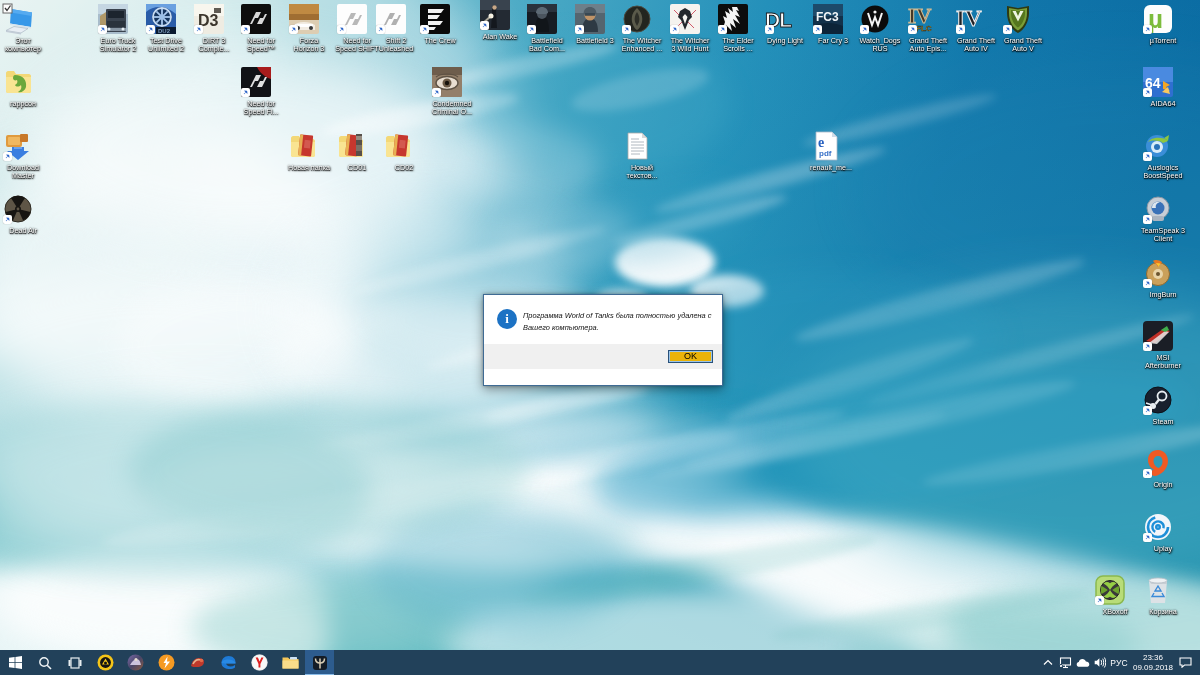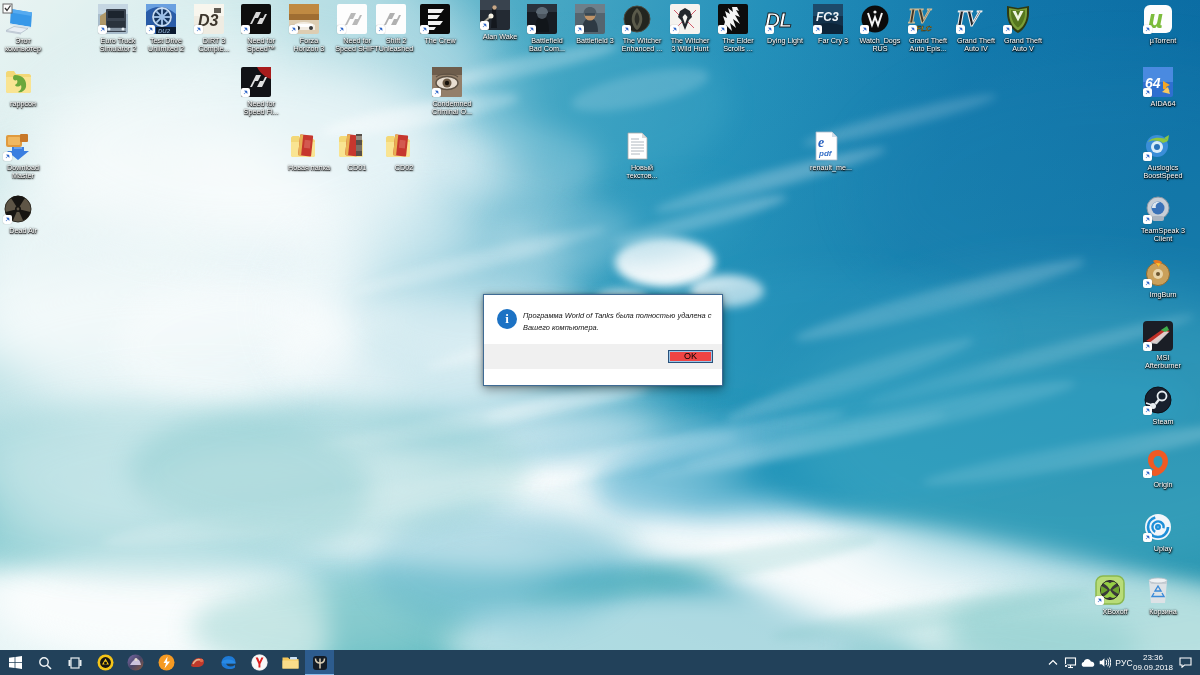--- a/index.html
+++ b/index.html
@@ -1,32 +1,32 @@
 <!DOCTYPE html>
 <html><head><meta charset="utf-8">
 <style>
 html,body{margin:0;padding:0;width:1200px;height:675px;overflow:hidden;font-family:"Liberation Sans",sans-serif;}
 #desk{position:absolute;inset:0;width:1200px;height:675px;}
 #wall{position:absolute;left:0;top:0;width:1200px;height:675px;}
 
 .di{position:absolute;width:64px;text-align:center;}
-.ic{width:40px;height:30px;margin:0 auto;position:relative;font-style:italic;}
+.ic{width:40px;height:30px;margin:0 auto;position:relative;}
 .ic svg{position:absolute;left:0;top:0;}
 .sc{position:absolute;left:0px;bottom:0px;width:9px;height:9px;background:#fff;border-radius:2px;box-shadow:0 0 1px rgba(0,0,0,.4);}
 .sc:after{content:"";position:absolute;left:2px;top:2px;width:5px;height:5px;background:#2e66c9;clip-path:polygon(0 45%,55% 45%,55% 0,100% 50%,55% 100%,55% 55%,0 55%);transform:rotate(-45deg);}
 .lb{margin-top:3px;color:#fff;font-size:7.2px;line-height:8px;text-shadow:0 1px 1px rgba(0,0,0,.95),0 0 2px rgba(0,0,0,.85),1px 1px 2px rgba(0,0,0,.8);}
 
 #dlg{position:absolute;left:483px;top:294px;width:238px;height:90px;background:#fff;border:1px solid #3f6b94;box-shadow:0 3px 10px rgba(0,0,0,.42),0 0 3px rgba(0,0,0,.28);}
 #dlg .tb{height:15px;background:#1467b8;color:#fff;font-size:7.3px;line-height:15px;padding-left:4.5px;position:relative;letter-spacing:.1px;}
 #dlg .tb .x{position:absolute;right:0;top:0;width:24px;height:15px;text-align:center;font-size:10px;line-height:15px;}
 #dlg .body{height:49px;background:#fff;position:relative;}
 #dlg .info{position:absolute;left:13px;top:14px;width:20px;height:20px;border-radius:50%;background:#1c72c4;color:#fff;font-size:13px;font-weight:bold;text-align:center;line-height:20px;font-family:"Liberation Serif",serif;}
 #dlg .msg{position:absolute;left:39px;top:15px;font-size:7.4px;line-height:11.5px;color:#111;white-space:nowrap;font-style:italic;}
 #dlg .foot{height:25px;background:#f0f0f0;position:relative;}
-#dlg .ok{position:absolute;right:9px;top:6px;width:43px;height:11px;background:#ef4444;border:1px solid #29517a;box-shadow:inset 0 0 0 1px #9cc5e8;font-size:9px;text-align:center;line-height:11px;color:#000;}
+#dlg .ok{position:absolute;right:9px;top:6px;width:43px;height:11px;background:#eab308;border:1px solid #29517a;box-shadow:inset 0 0 0 1px #9cc5e8;font-size:9px;text-align:center;line-height:11px;color:#000;}
 
 #tb{position:absolute;left:0;top:650px;width:1200px;height:25px;background:#22415a;}
 .tbi{position:absolute;top:0;height:25px;width:30px;display:flex;align-items:center;justify-content:center;}
 #tray{position:absolute;right:0;top:0;height:25px;display:flex;align-items:center;color:#fff;}
 #clock{font-size:8px;line-height:9.5px;text-align:center;color:#fff;}
 </style></head>
 <body>
 <div id="desk">
 <svg id="wall" viewBox="0 0 1200 675" preserveAspectRatio="none">
 <defs>
@@ -783,21 +783,21 @@
           <path d="M0.7 7.6 L3.2 10.1 M0.7 10.1 L3.2 7.6" stroke="#22415a" stroke-width="2.2"></path>
           <path d="M1 7.9 L3.1 10 M1 10 L3.1 7.9" stroke="#fff" stroke-width=".9"></path>
         </svg>
 <svg width="14" height="10" viewBox="0 0 14 10" style="margin-right:4px">
           <path d="M3.5 8.8 C1.8 8.8 0.7 7.7 0.7 6.4 C0.7 5.2 1.6 4.3 2.8 4.1 C3.2 2.3 4.6 1 6.4 1 C8 1 9.4 2 9.9 3.6 C11.8 3.7 13.3 4.8 13.3 6.4 C13.3 7.8 12.1 8.8 10.5 8.8 Z" fill="#fff"></path>
         </svg>
 <svg width="12" height="11" viewBox="0 0 12 11" style="margin-right:4px">
           <path d="M0.7 3.7 H2.8 L5.4 1.2 V9.8 L2.8 7.3 H0.7 Z" fill="#fff"></path>
           <path d="M7 3 C7.8 3.9,7.8 7.1,7 8 M8.7 1.7 C10 2.9,10 8.1,8.7 9.3 M10.4 0.5 C12.1 2.1,12.1 8.9,10.4 10.5" stroke="#fff" stroke-width="1" fill="none"></path>
         </svg>
-<div style="font-size:8.5px;letter-spacing:.2px">РУС</div>
+<div style="font-size:8.5px;margin-right:5px;letter-spacing:.2px">РУС</div>
 <div id="clock">
           <div>23:36</div>
           <div>09.09.2018</div>
         </div>
 <svg width="13" height="11" viewBox="0 0 13 11" style="margin:0 8px 0 6px">
           <path d="M1 1 H12 V8 H5.5 L3 10.2 V8 H1 Z" fill="none" stroke="#fff" stroke-width="1.1"></path>
         </svg>
 </div>
 </div>
 </div>

